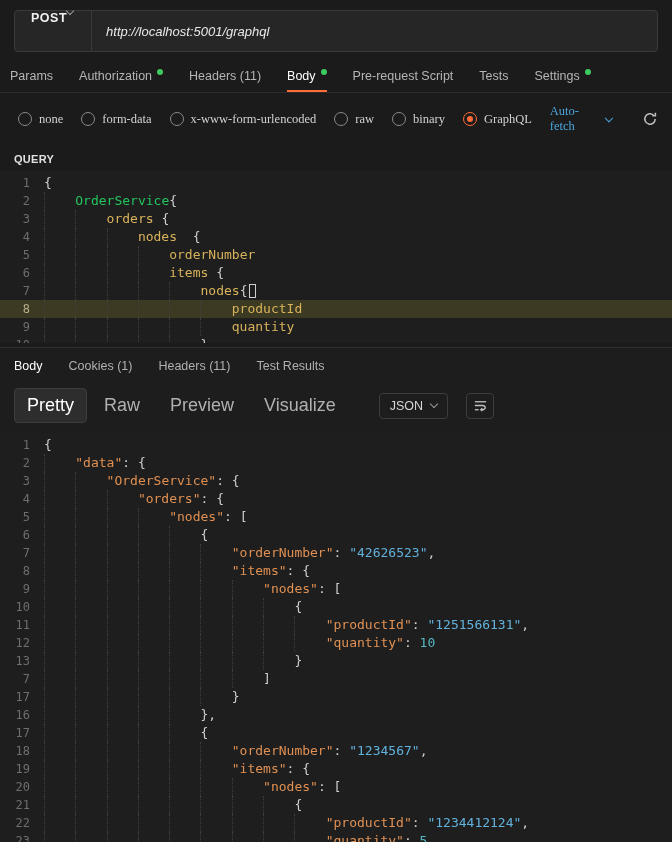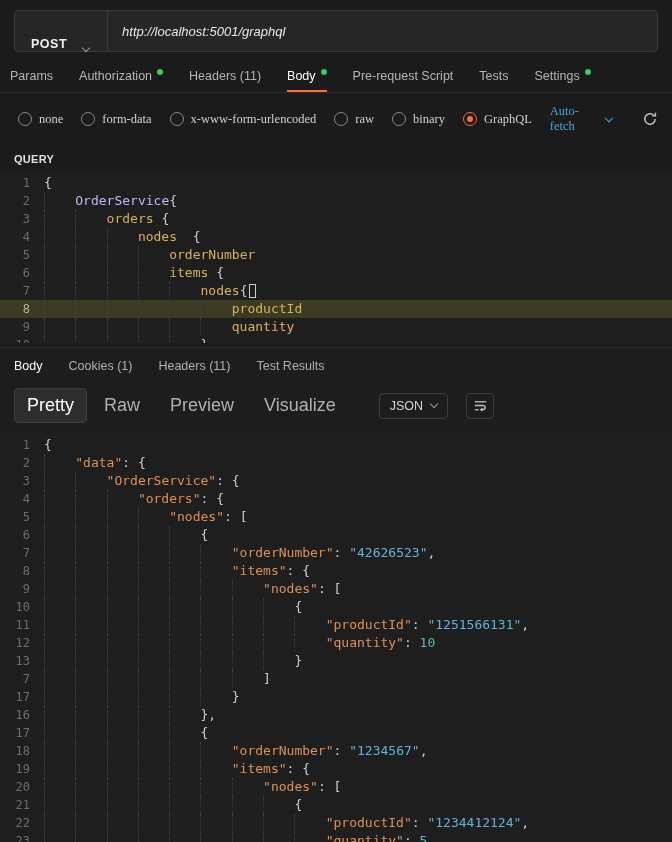--- a/index.html
+++ b/index.html
@@ -12,21 +12,21 @@
   }
 
   
   .topbar { padding:10px 14px 0 14px; }
   .url-bar {
     display:flex; align-items:center;
     height:42px; background:#262626;
     border:1px solid #3a3a3a; border-radius:4px;
   }
   .method {
-    display:flex; align-items:flex-end; gap:16px;
+    display:flex; align-items:flex-start; gap:0;
     padding:0 18px 0 16px; height:100%;
     cursor:pointer;
   }
   .method-label { font-size:12.5px; font-weight:700; letter-spacing:.5px; color:#f0f0f0; }
   .vsep { width:1px; height:100%; background:#3a3a3a; }
   .url-text { padding:0 14px; font-size:13px; color:#e8e8e8; flex:1; white-space:nowrap; overflow:hidden;font-style:italic; }
 
   .chev {
     display:inline-block; width:6px; height:6px;
     border-right:1.5px solid #9a9a9a; border-bottom:1.5px solid #9a9a9a;
@@ -70,21 +70,21 @@
   }
   #query-editor { height:172px; }
   #response-editor { height:431px; }
   .cl { display:flex; height:18px; line-height:18px; font-size:13px; }
   .cl.hl { background:#3c3a22; }
   .ln { width:44px; flex:none; text-align:right; padding-right:14px; color:#6e6e6e; font-size:12px; }
   .cl.hl .ln { color:#b5b08a; }
   .ct { white-space:pre; display:flex; }
   .ind { display:inline-block; width:4ch; border-left:1px dotted #3f3f3f; height:18px; flex:none; }
   .p  { color:#cfcfcf; }
-  .g  { color:#c4b5fd; }
+  .g  { color:#22c55e; }
   .f  { color:#d9b35b; }
   .k  { color:#e09052; }
   .s  { color:#63b2dd; }
   .nm { color:#56b6c2; }
   .cursor {
     display:inline-block; width:7px; height:14px; margin-left:2px;
     border:1px solid #cfcfcf; vertical-align:-2px; align-self:center;
   }
 
   

